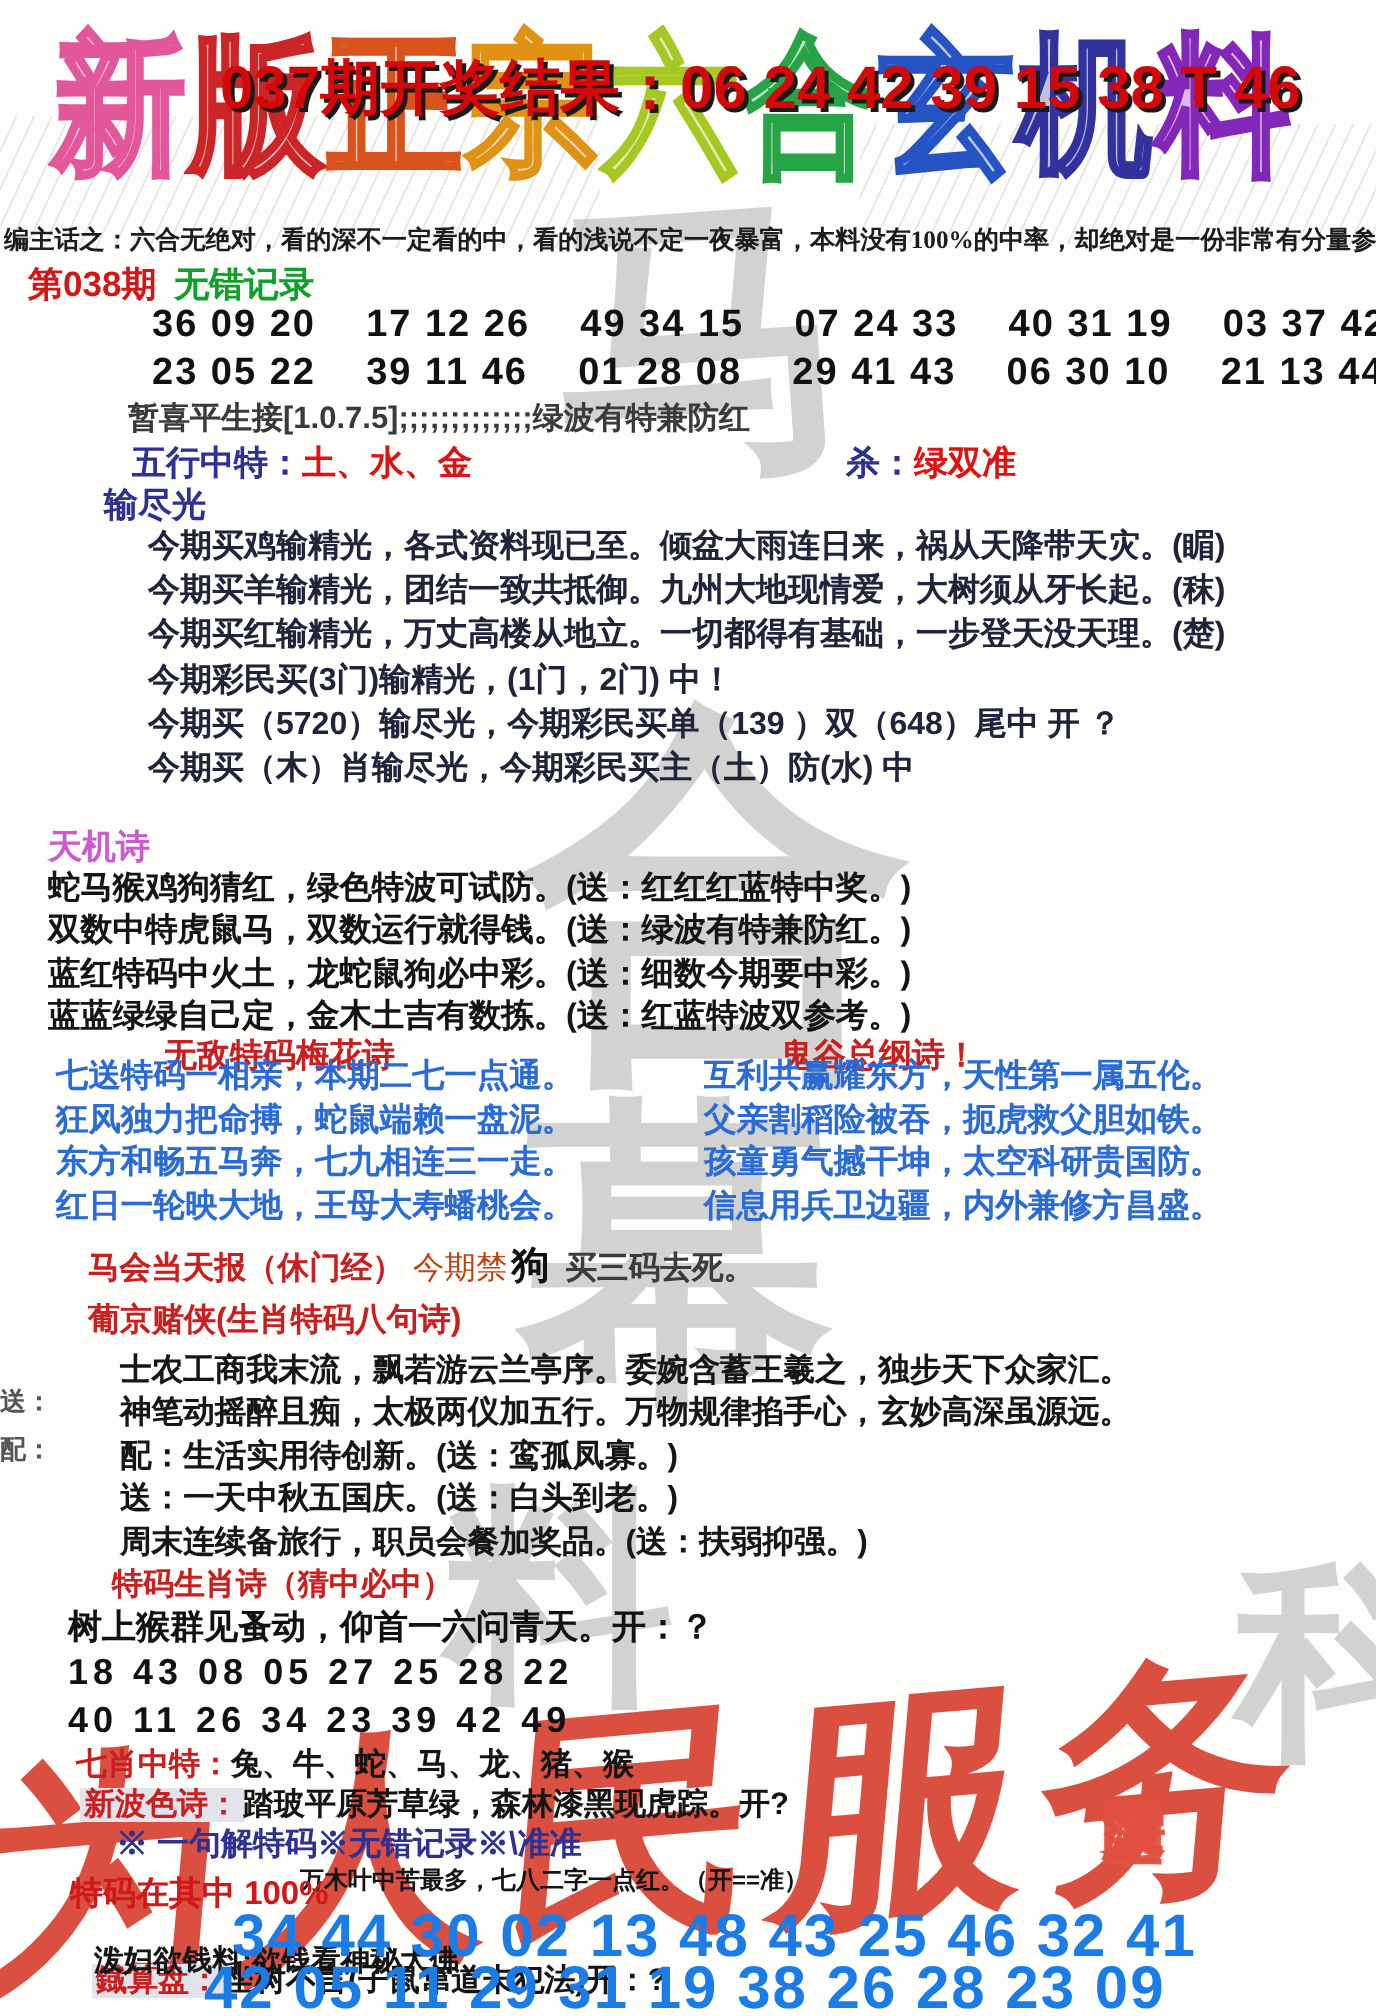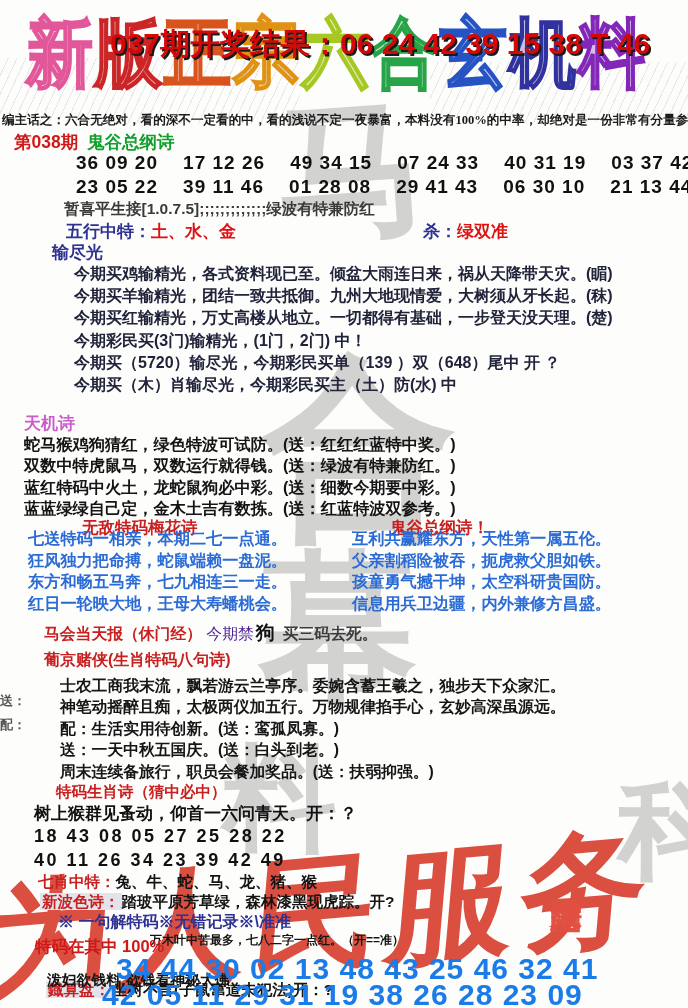--- a/index.html
+++ b/index.html
@@ -63,21 +63,21 @@
        font-weight:600;white-space:nowrap;}
   
   .col-head{position:absolute;top:505px;font-size:16.5px;font-weight:bold;color:#c82020;margin-top:12px;}
   .mh-head{left:82px;} .gg-head{left:390px;}
   .colpoem{position:absolute;top:528px;font-size:16.2px;line-height:21.6px;font-weight:bold;
            color:#2a6bd5;white-space:nowrap;}
   .mh-body{left:28px;} .gg-body{left:352px;}
   
   .mahui{position:absolute;left:44px;top:620px;font-size:15.8px;white-space:nowrap;}
   .mahui .lbl{color:#c82020;font-weight:bold;}
-  .mahui .pre{color:#4c1d95;}
+  .mahui .pre{color:#c2410c;}
   .mahui .dog{font-size:19px;font-weight:bold;color:#111;margin:0 8px 0 2px;}
   .mahui .suf{color:#3c3c3c;font-weight:600;}
   
   .pj-title{position:absolute;left:44px;top:650px;font-size:16px;font-weight:bold;color:#c82020;}
   .pj{position:absolute;left:60px;top:675px;font-size:15.8px;line-height:21.4px;color:#161616;
       font-weight:600;white-space:nowrap;}
   .margin-note{position:absolute;left:0px;font-size:13px;color:#555;font-weight:600;}
   .mn1{top:692px;} .mn2{top:716px;}
   
   .sx-title{position:absolute;left:56px;top:782px;font-size:15.5px;font-weight:bold;color:#c82020;}
@@ -128,21 +128,21 @@
       <span class="t5">合</span>
       <span class="t6">玄</span>
       <span class="t7">机</span>
       <span class="t8">料</span>
     </div>
     <div class="overlay">037期开奖结果：06 24 42 39 15 38 T 46</div>
     <div class="subtitle">编主话之：六合无绝对，看的深不一定看的中，看的浅说不定一夜暴富，本料没有100%的中率，却绝对是一份非常有分量参考资料</div>
 
     <div class="codehead">
       <span class="issue">第038期</span>
-      <span class="cname">鬼谷总纲诗</span>
+      <span class="cname">无错记录</span>
     </div>
     <div class="coderow cr1">36 09 20    17 12 26    49 34 15    07 24 33    40 31 19    03 37 42</div>
     <div class="coderow cr2">23 05 22    39 11 46    01 28 08    29 41 43    06 30 10    21 13 44</div>
     <div class="codenote">暂喜平生接[1.0.7.5];;;;;;;;;;;;;绿波有特兼防红</div>
 
     <div class="wuxing">
       <span class="navy">五行中特：</span><span class="redv">土、水、金</span>
       <span class="kill"><span class="navy">杀：</span><span class="redv">绿双准</span></span>
     </div>
 

